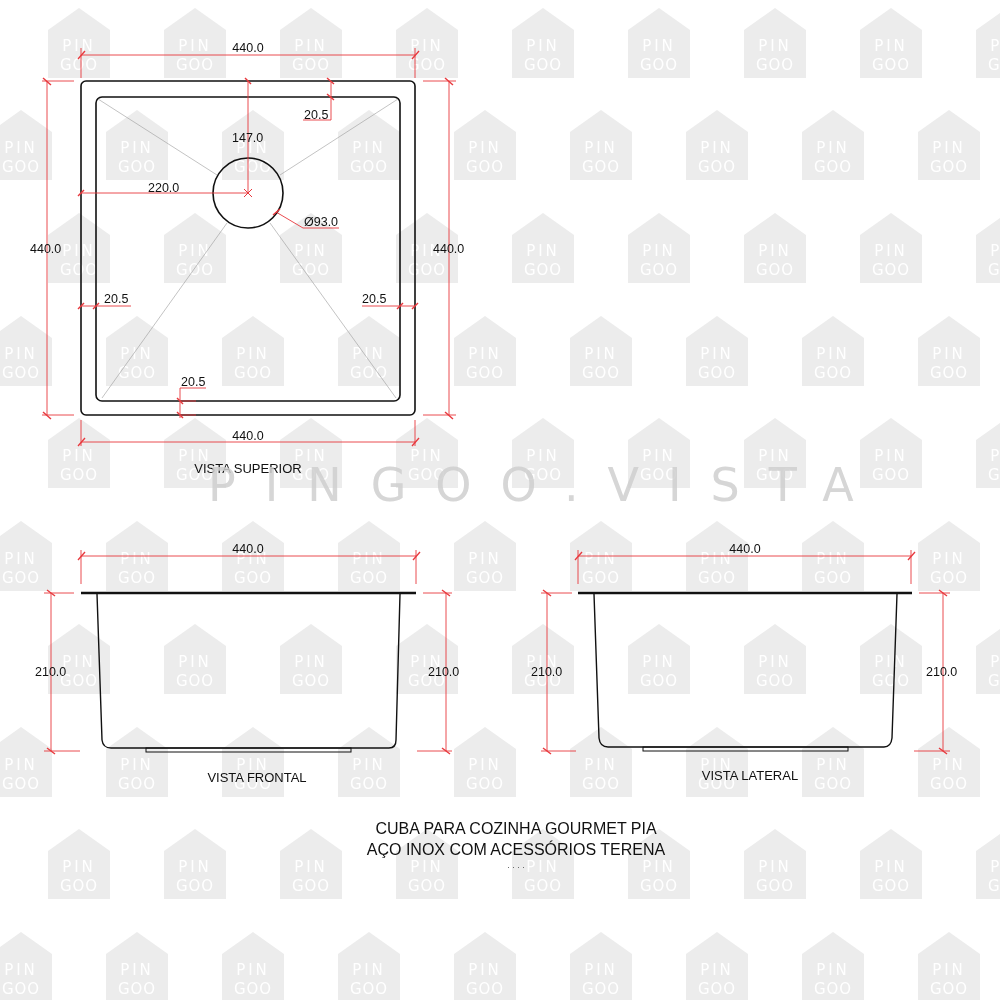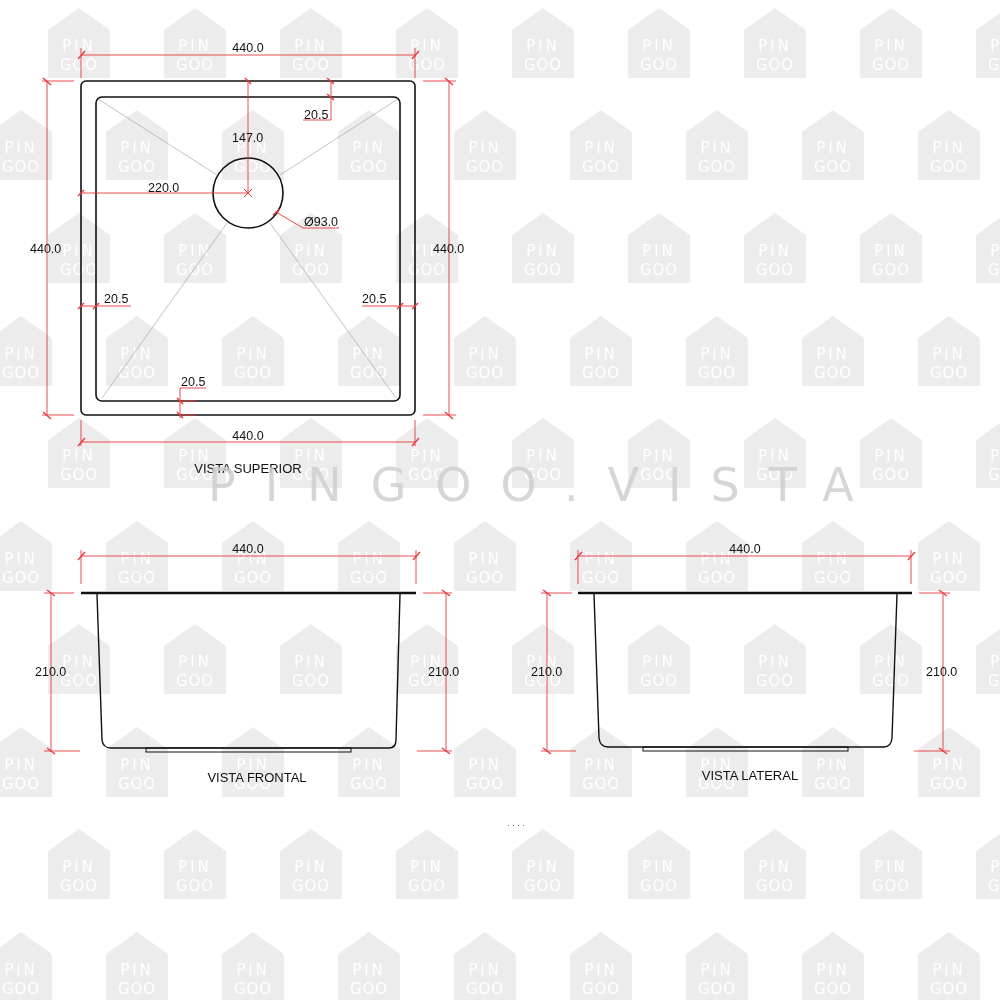--- a/index.html
+++ b/index.html
@@ -801,14 +801,16 @@
     <text class="dim-text" x="745" y="553" text-anchor="middle">440.0</text>
     <text class="dim-text" x="531" y="676">210.0</text>
     <text class="dim-text" x="926" y="676">210.0</text>
     <text class="view-title" x="750" y="780" text-anchor="middle">VISTA LATERAL</text>
   </g>
 </svg>
 
 <div id="big-watermark">PINGOO.VISTA</div>
 
 <div id="caption">
+  <div>CUBA PARA COZINHA GOURMET PIA</div>
+  <div>AÇO INOX COM ACESSÓRIOS TERENA</div>
   <div class="dots">. . . .</div>
 </div>
 
 </body></html>

